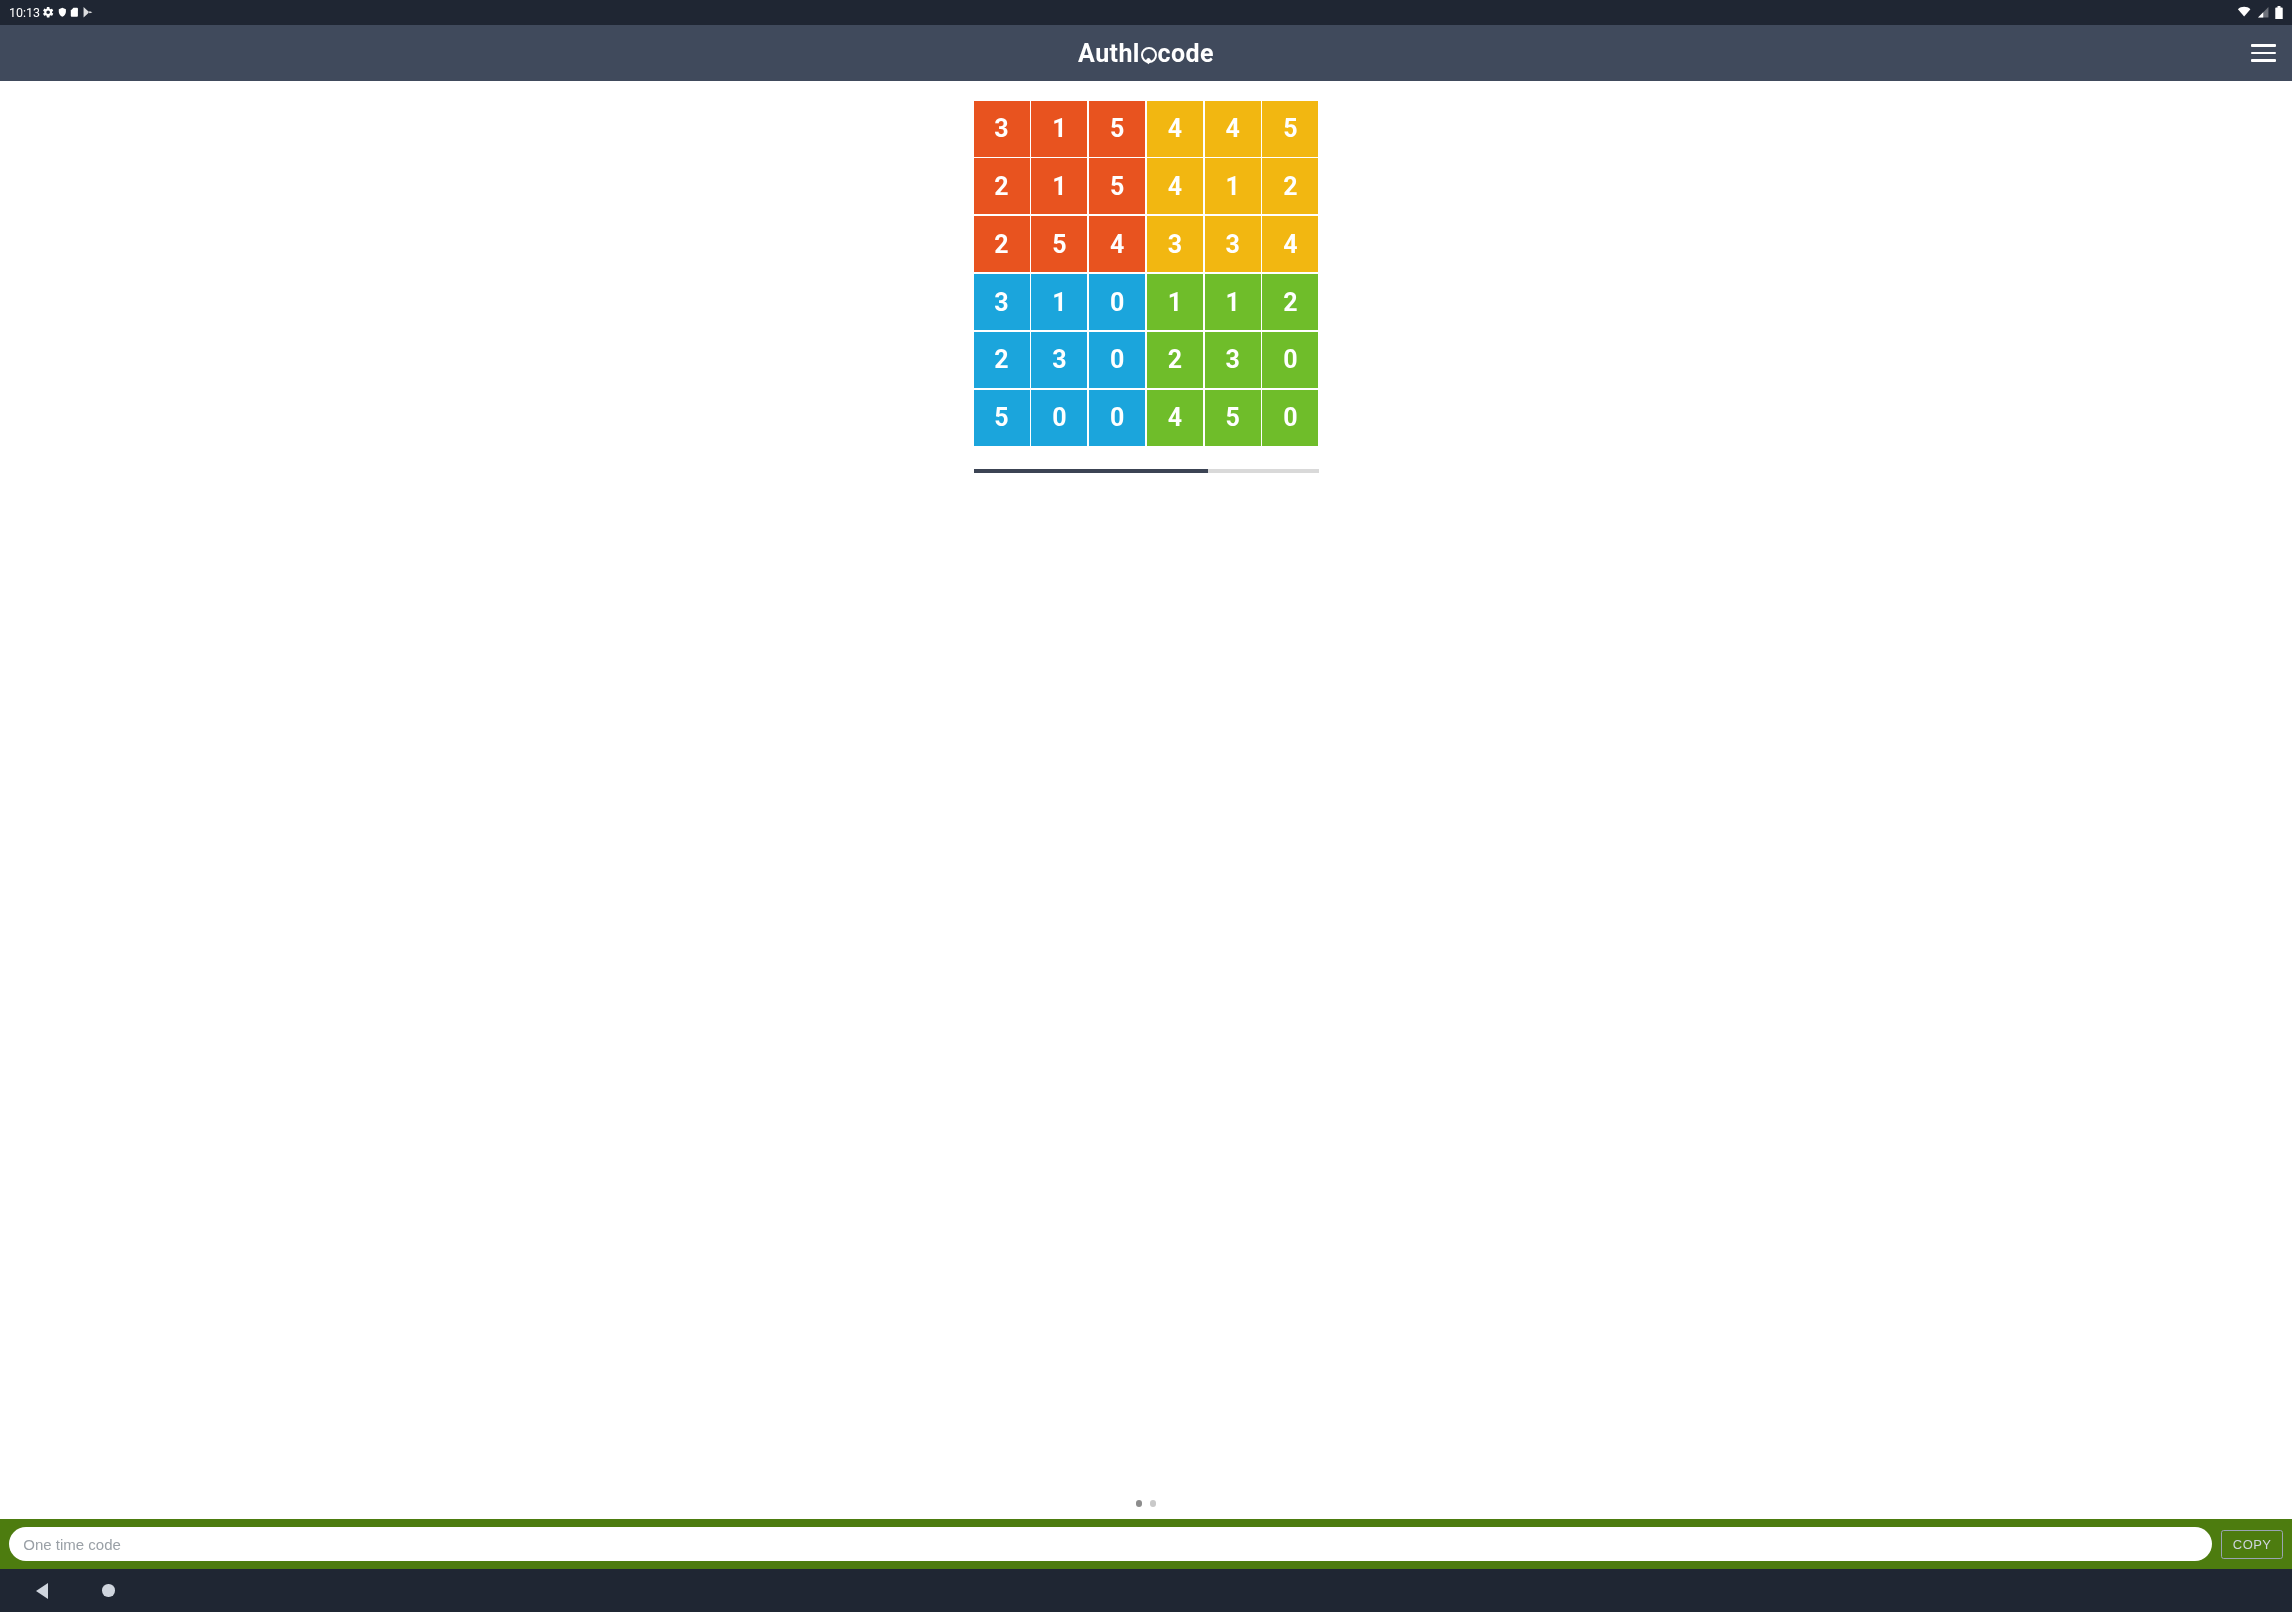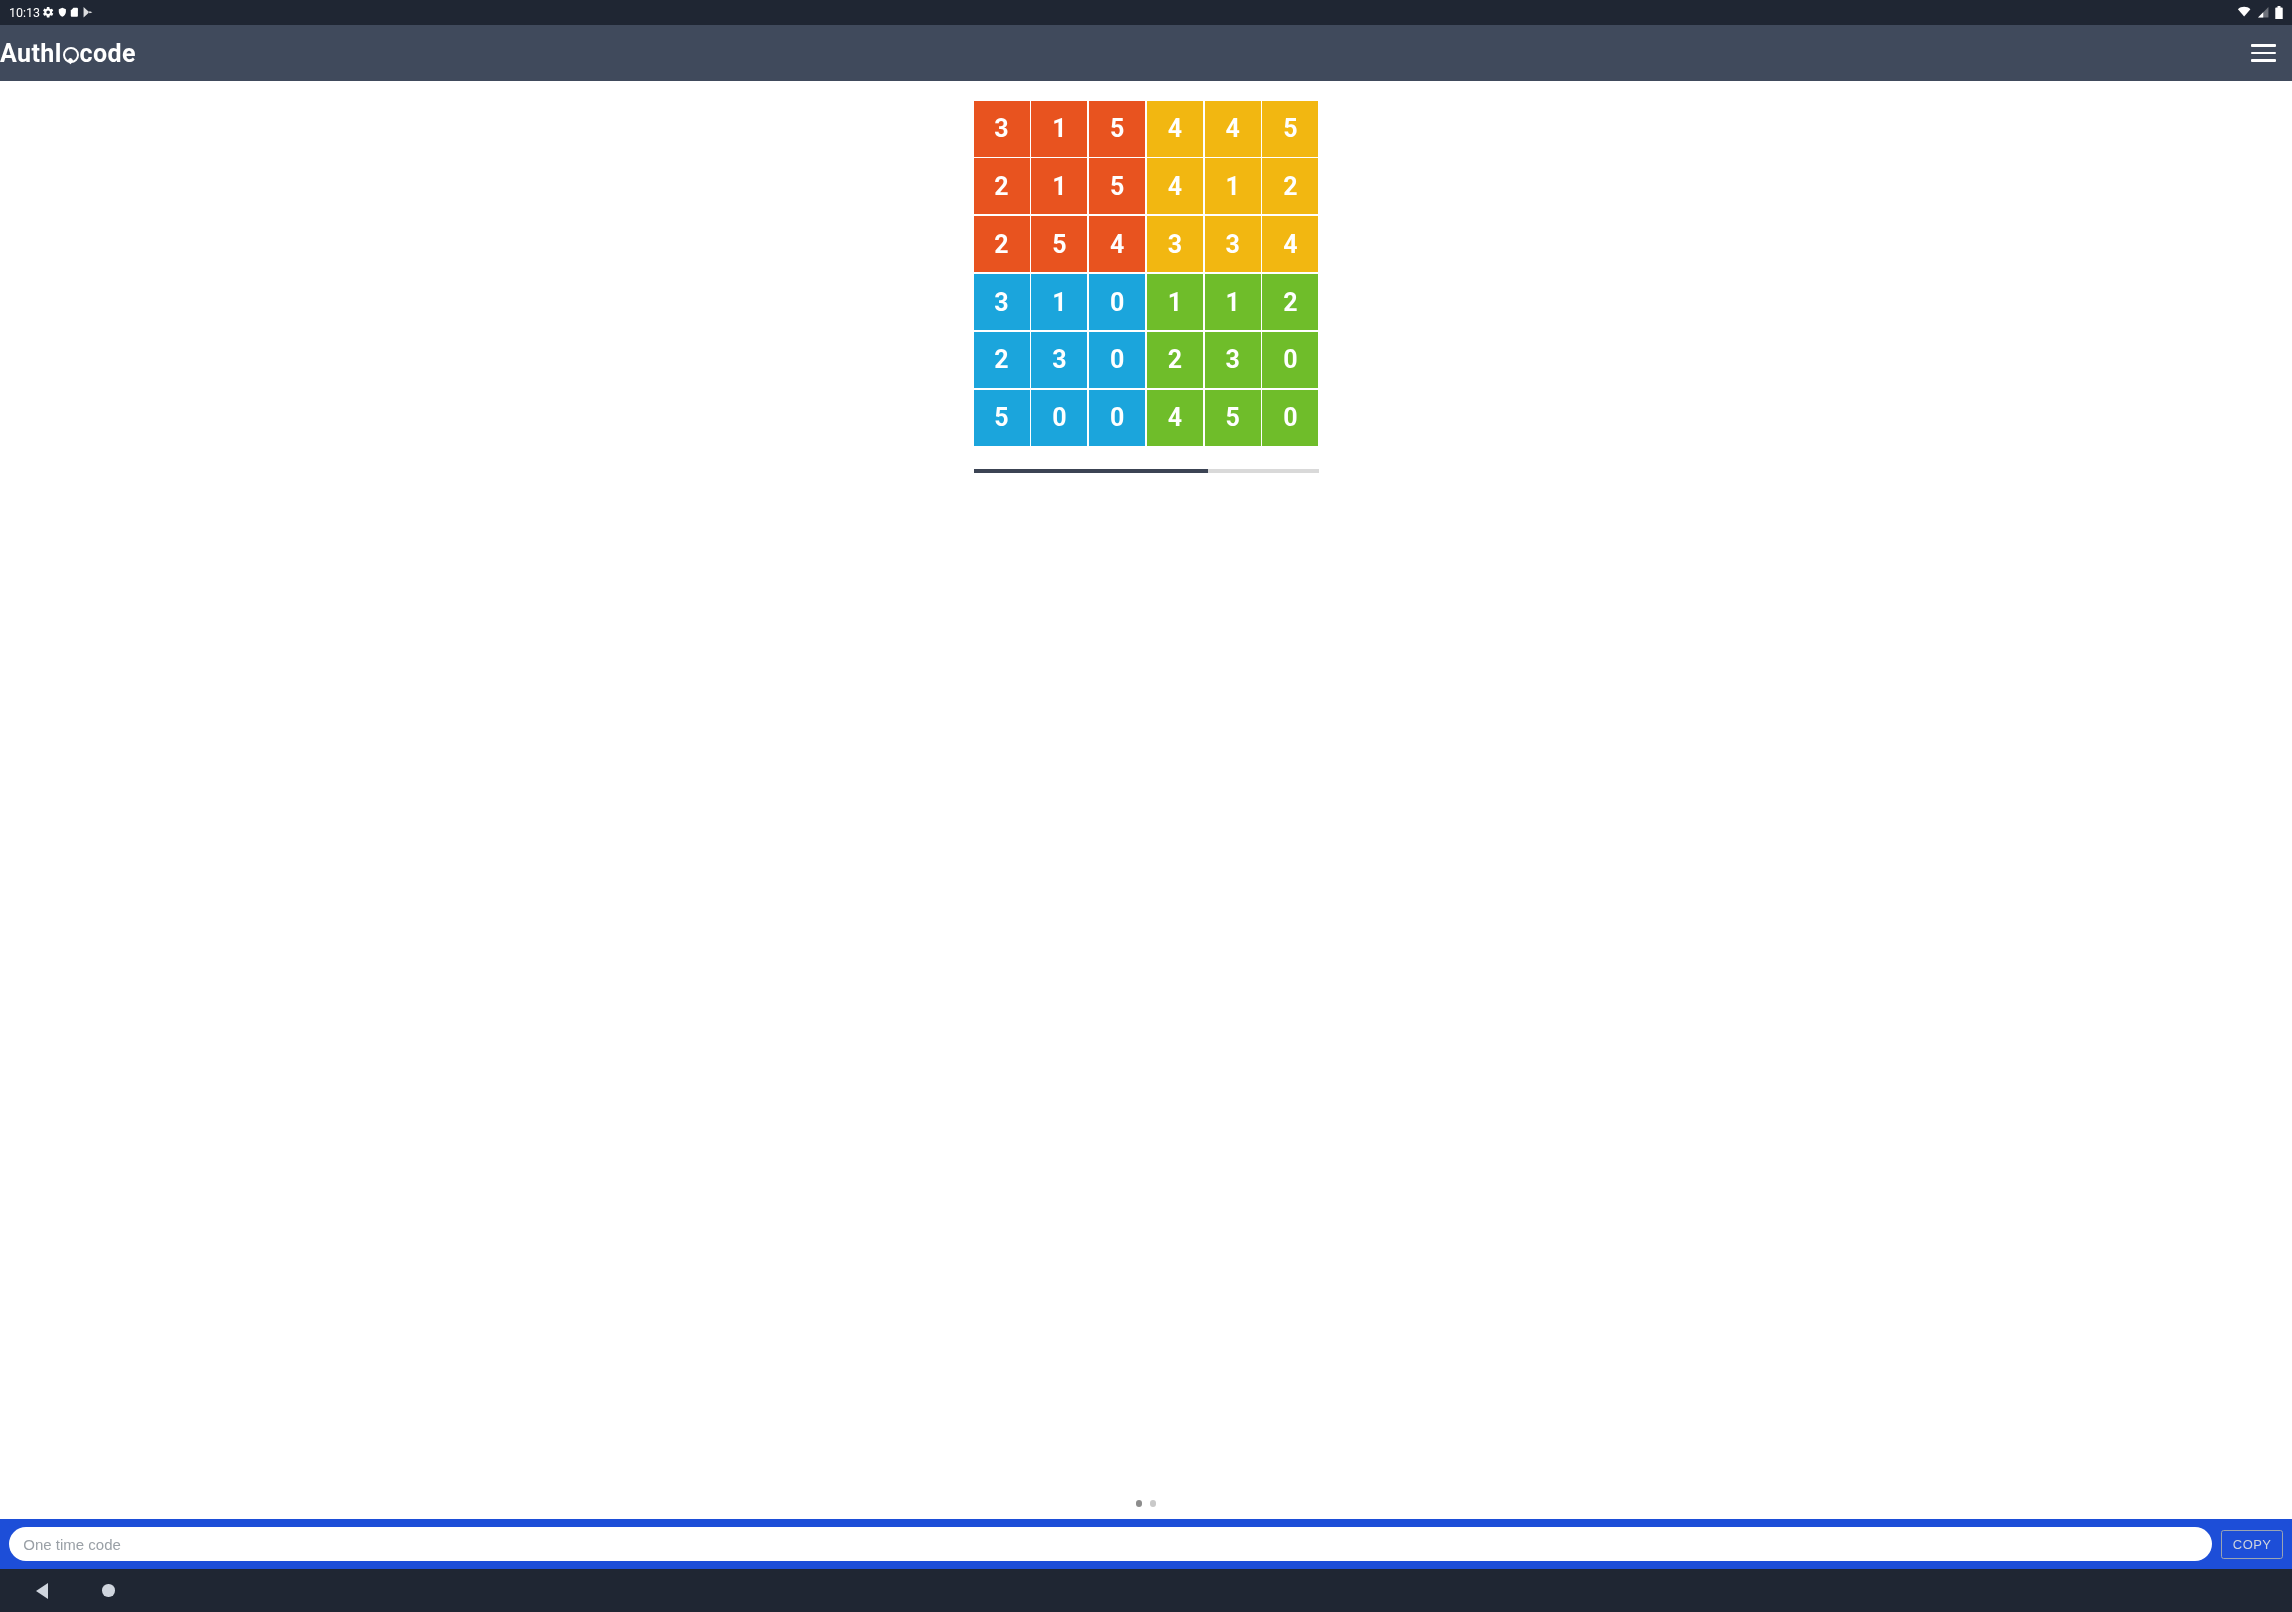--- a/index.html
+++ b/index.html
@@ -19,21 +19,21 @@
   .status-left { display:flex; align-items:center; gap:2px; }
   .status-left svg, .status-right svg { display:block; }
   .status-right { display:flex; align-items:center; gap:5.4px; }
 
   
   .app-header {
     height: 56px;
     background: #404a5c;
     display:flex;
     align-items:center;
-    justify-content:flex-start;
+    justify-content:center;
     position:relative;
   }
   .brand {
     color:#fff;
     font-weight:700;
     font-size:25px;
     letter-spacing:0.4px;
     display:flex;
     align-items:center;
   }
@@ -109,21 +109,21 @@
     margin-top:auto;
     padding:27px 0 12.5px;
     display:flex; gap:7.2px;
   }
   .dot{ width:6.3px; height:6.3px; border-radius:50%; background:#c9c9c9; }
   .dot.active{ background:#8d8d8d; }
 
   
   .input-bar{
     height:50px;
-    background:#1d4ed8;
+    background:#4d7c0f;
     display:flex;
     align-items:center;
     padding:0 9px;
     gap:9px;
   }
   .otc-input{
     flex:1;
     height:34px;
     border:none;
     border-radius:17px;

